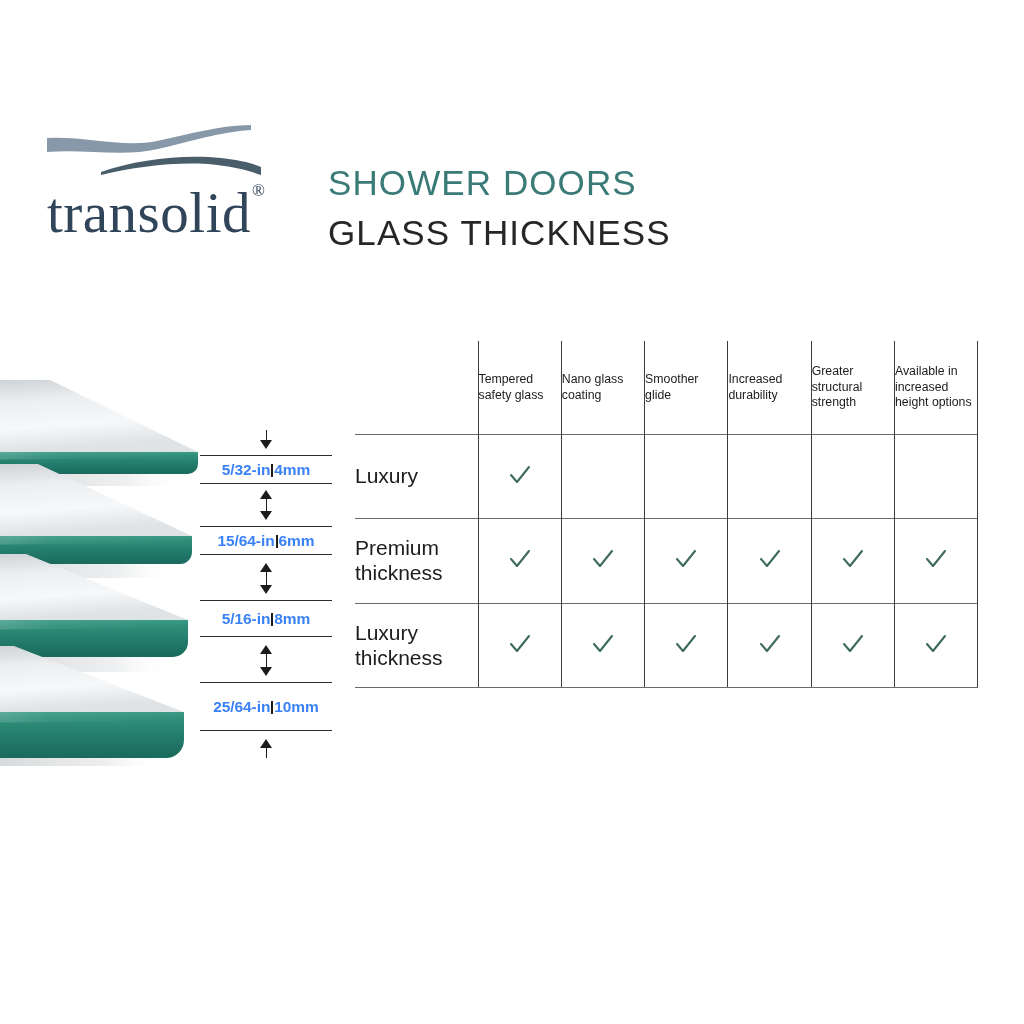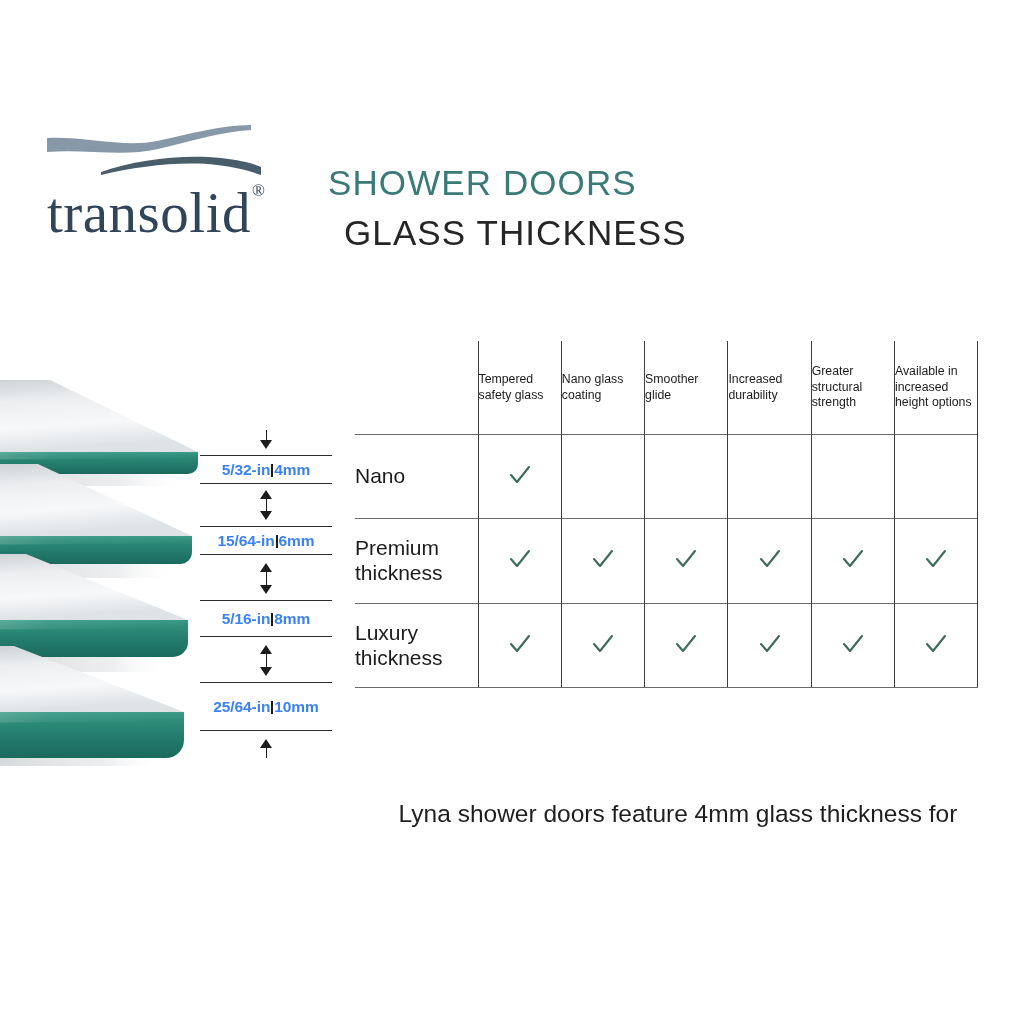--- a/index.html
+++ b/index.html
@@ -66,21 +66,20 @@
   }
   #title-glass-thickness {
     position: absolute;
     left: 328px;
     top: 213px;
     font-size: 35px;
     letter-spacing: 1.1px;
     color: #262626;
     font-weight: 400;
     white-space: nowrap;
-    margin-left: 16px;
   }
 
   
   #glass-illustration {
     position: absolute;
     left: 0px;
     top: 368px;
     width: 205px;
     height: 400px;
   }
@@ -338,21 +337,21 @@
       <th class="hdr-cell">Nano glass coating</th>
       <th class="hdr-cell">Smoother glide</th>
       <th class="hdr-cell">Increased durability</th>
       <th class="hdr-cell">Greater structural strength</th>
       <th class="hdr-cell last">Available in increased height options</th>
     </tr>
   </thead>
   <tbody>
 
     <tr class="body-row r1">
-      <td class="rowlabel">Nano</td>
+      <td class="rowlabel">Luxury</td>
       <td class="cell-check">
         <svg class="check-mark" viewBox="0 0 26 26">
           <path d="M4,13 L10,20 L22,5" fill="none" stroke="#3e6b5e" stroke-width="2.1" stroke-linecap="round" stroke-linejoin="round"></path>
         </svg>
       </td>
       <td class="cell-check"></td>
       <td class="cell-check"></td>
       <td class="cell-check"></td>
       <td class="cell-check"></td>
       <td class="cell-check last"></td>
@@ -423,14 +422,13 @@
       <td class="cell-check last">
         <svg class="check-mark" viewBox="0 0 26 26">
           <path d="M4,13 L10,20 L22,5" fill="none" stroke="#3e6b5e" stroke-width="2.1" stroke-linecap="round" stroke-linejoin="round"></path>
         </svg>
       </td>
     </tr>
   </tbody>
 </table>
 
 <div id="caption">
-  <div>Lyna shower doors feature 4mm glass thickness for</div>
 </div>
 
 </body></html>

